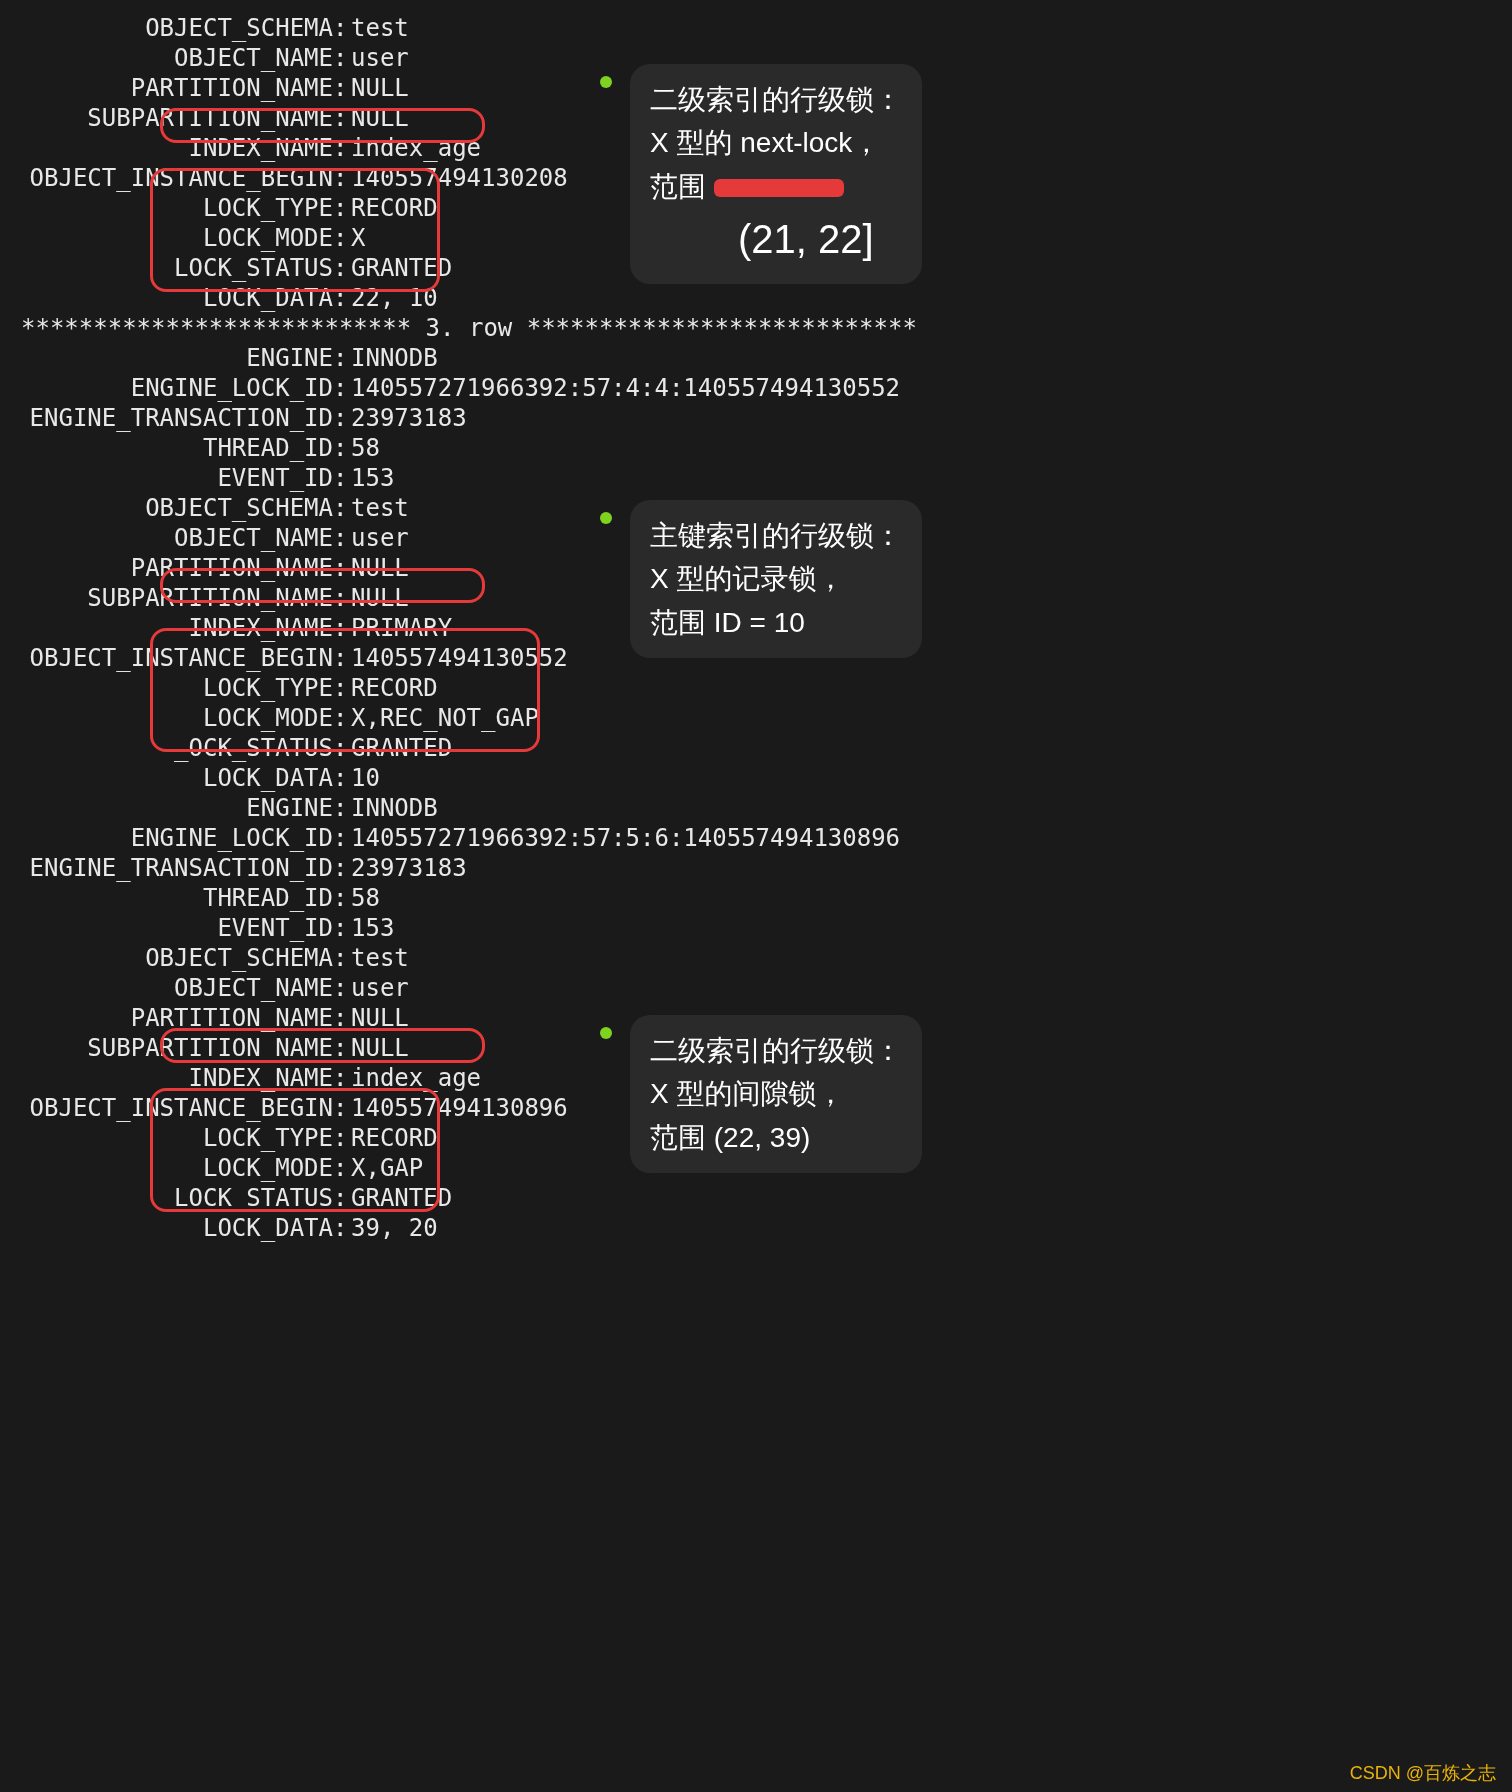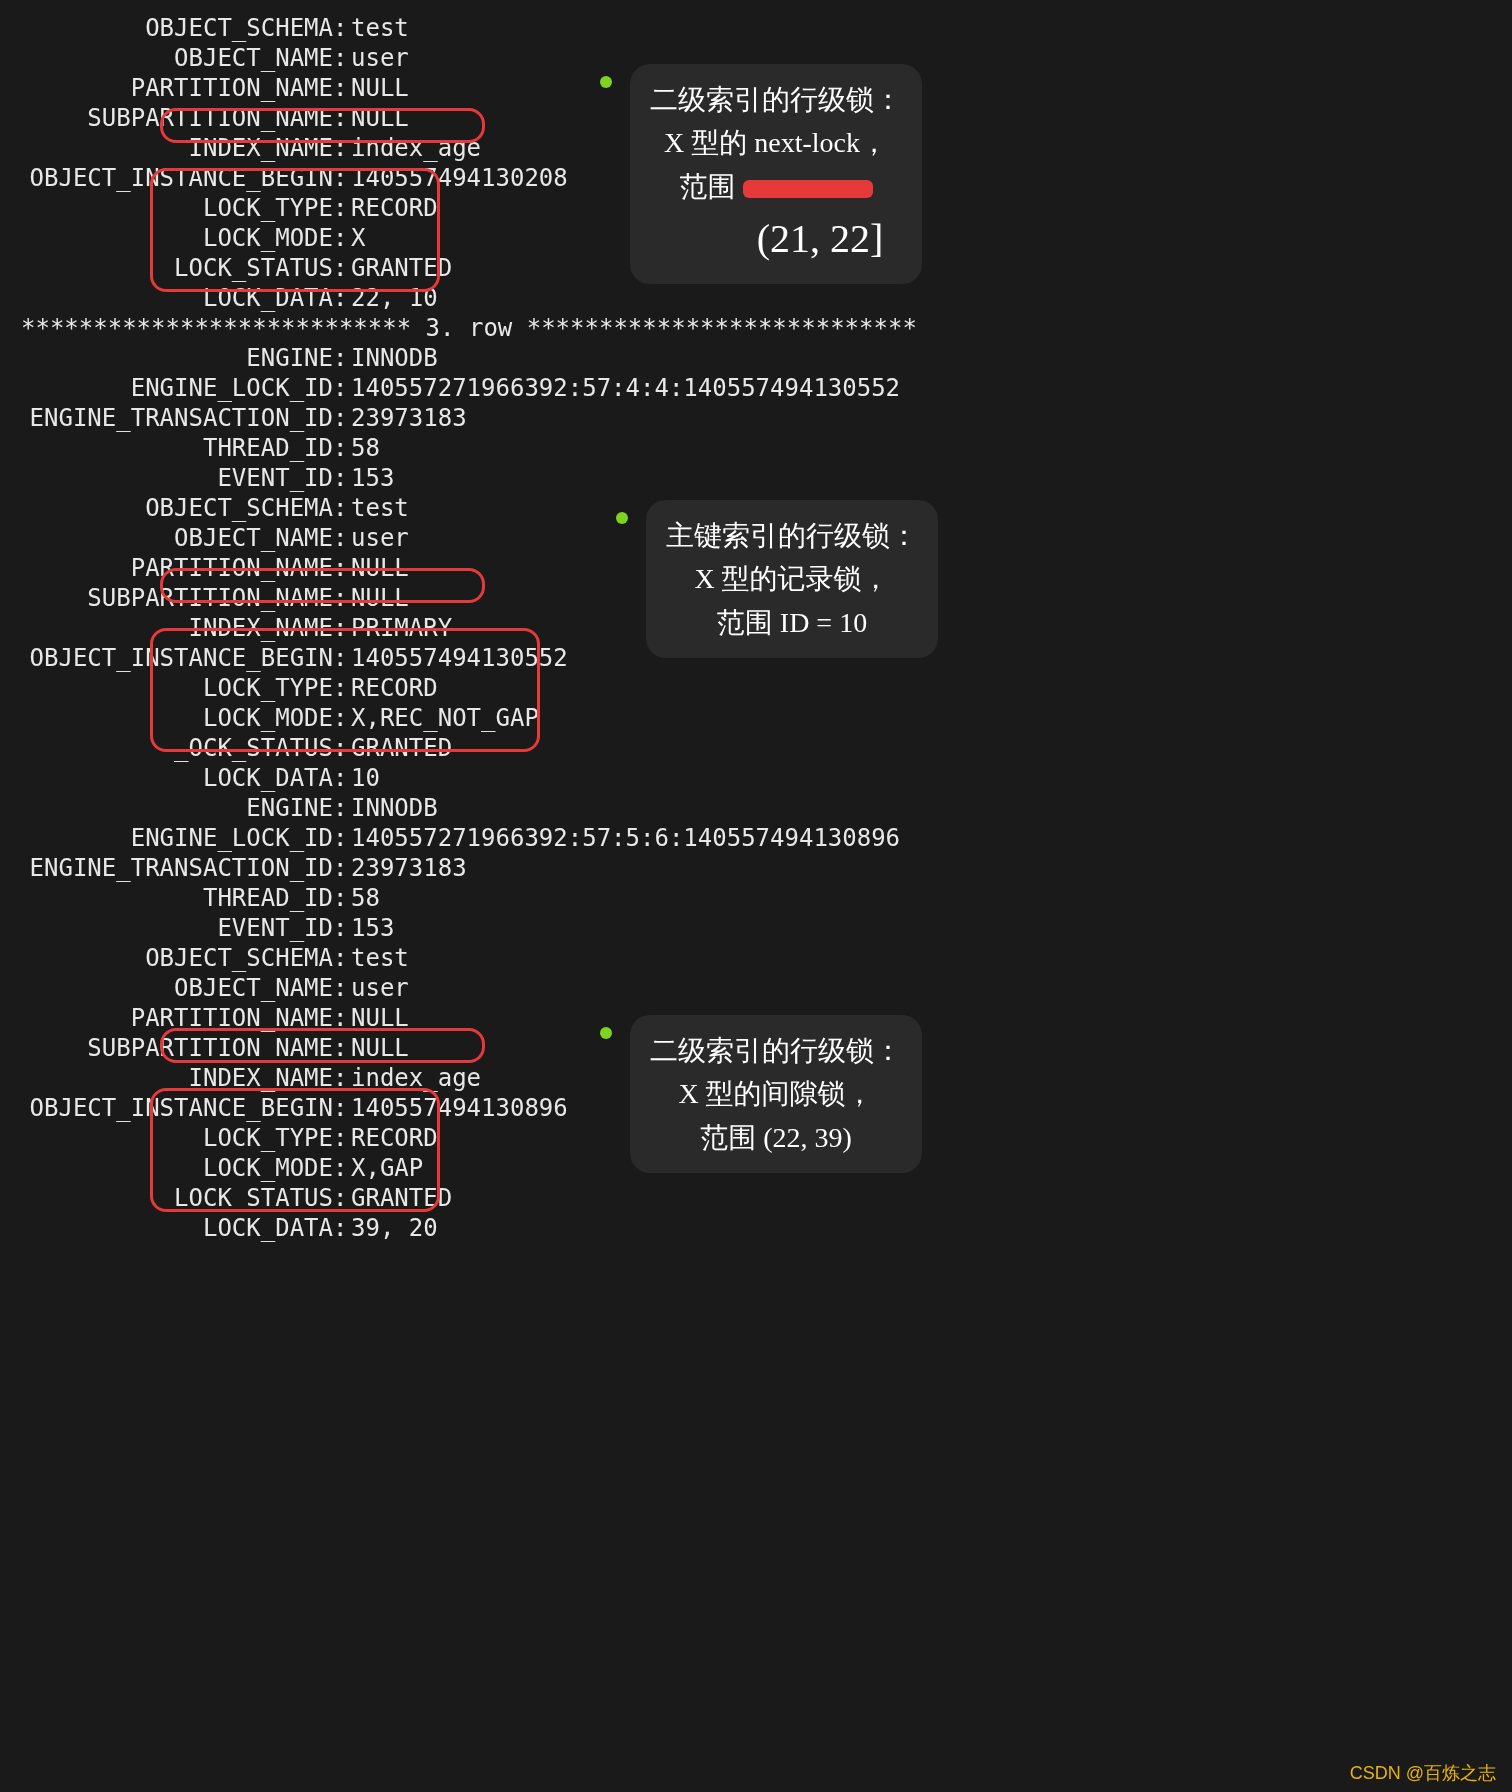--- a/index.html
+++ b/index.html
@@ -51,25 +51,24 @@
       border: 3px solid #e63939;
       border-radius: 16px;
       pointer-events: none;
     }
     .annotation {
       position: absolute;
       background: #2a2a2a;
       color: #fff;
       padding: 14px 20px;
       border-radius: 20px;
-      font-family: Liberation Serif, serif;
+      font-family: Liberation Sans, sans-serif;
       font-size: 28px;
       line-height: 1.55;
       max-width: 370px;
-      text-align: center;
     }
     .annotation .dot {
       position: absolute;
       left: -30px;
       top: 12px;
       width: 12px;
       height: 12px;
       border-radius: 50%;
       background: #7ed321;
     }
@@ -152,21 +151,21 @@
   <div class="highlight-box" style="top:1088px; left:150px; width:290px; height:124px;"></div>
 
   <div class="annotation" style="top:64px; left:630px;">
     <span class="dot"></span>
     <div>二级索引的行级锁：</div>
     <div>X 型的 next-lock，</div>
     <div><span>范围 </span><span class="strike"></span></div>
     <div style="padding-left:88px; font-size:40px;">(21, 22]</div>
   </div>
 
-  <div class="annotation" style="top:500px; left:630px;margin-left:16px;">
+  <div class="annotation" style="top:500px; left:630px;">
     <span class="dot"></span>
     <div>主键索引的行级锁：</div>
     <div>X 型的记录锁，</div>
     <div>范围 ID = 10</div>
   </div>
 
   <div class="annotation" style="top:1015px; left:630px;">
     <span class="dot"></span>
     <div>二级索引的行级锁：</div>
     <div>X 型的间隙锁，</div>

